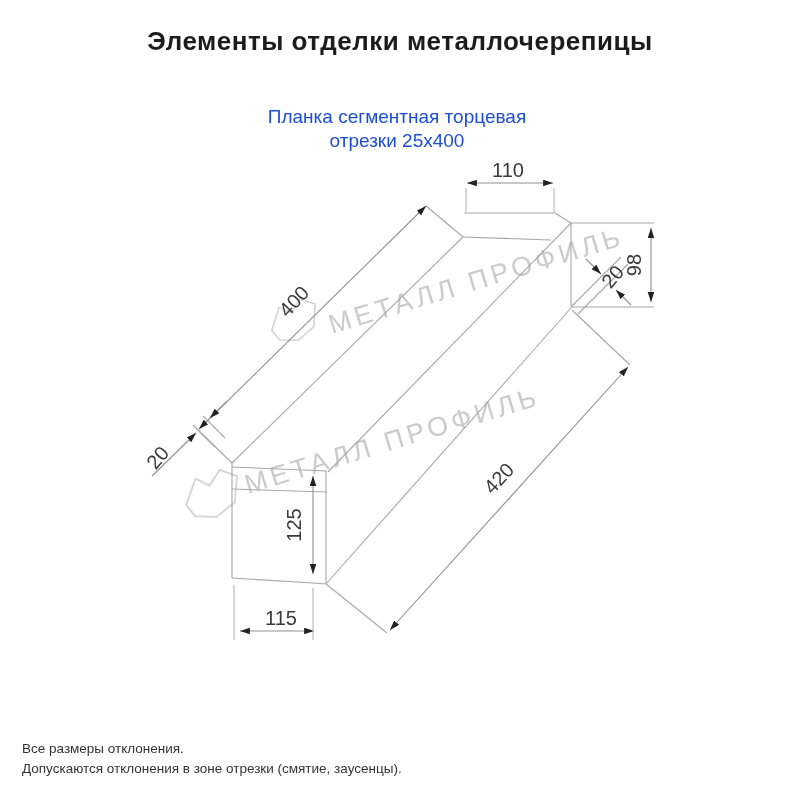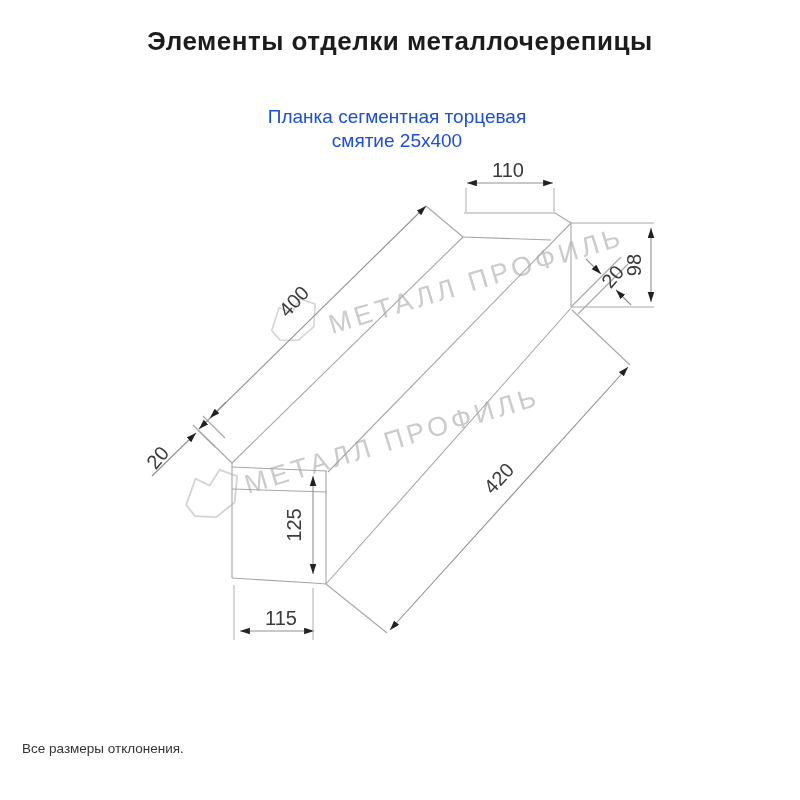--- a/index.html
+++ b/index.html
@@ -58,21 +58,21 @@
   .wmtext { fill: #cbcbcb; font-size: 27px; letter-spacing: 4px; font-family: "Liberation Sans", sans-serif; }
   .wmlogo { stroke: #d4d4d4; stroke-width: 1.6; fill: none; }
 </style>
 </head>
 <body>
 
 <div class="stage">
 
   <div class="page-title">Элементы отделки металлочерепицы</div>
   <div class="subtitle l1">Планка сегментная торцевая</div>
-  <div class="subtitle l2">смятие 25х400</div>
+  <div class="subtitle l2">отрезки 25х400</div>
 
   <svg class="drawing-svg" width="800" height="800" viewBox="0 0 800 800">
     <defs>
       <marker id="arr" markerWidth="10" markerHeight="8" refX="9" refY="3" orient="auto-start-reverse">
         <path d="M0,0 L9,3 L0,6 Z" fill="#222222"></path>
       </marker>
     </defs>
 
     <g>
       <g transform="translate(262,304) rotate(-12)">
@@ -144,14 +144,15 @@
       <text class="dimtext" x="0" y="0" text-anchor="middle" transform="translate(618,281) rotate(-50)">20</text>
       <text class="dimtext" x="0" y="0" text-anchor="middle" transform="translate(299,306) rotate(-47)">400</text>
       <text class="dimtext" x="0" y="0" text-anchor="middle" transform="translate(504,483) rotate(-47)">420</text>
       <text class="dimtext" x="0" y="0" text-anchor="middle" transform="translate(301,525) rotate(-90)">125</text>
       <text class="dimtext" x="281" y="625" text-anchor="middle">115</text>
       <text class="dimtext" x="0" y="0" text-anchor="middle" transform="translate(163,462) rotate(-50)">20</text>
     </g>
   </svg>
 
   <div class="footer-note f1">Все размеры отклонения.</div>
+  <div class="footer-note f2">Допускаются отклонения в зоне отрезки (смятие, заусенцы).</div>
 
 </div>
 
 </body></html>

